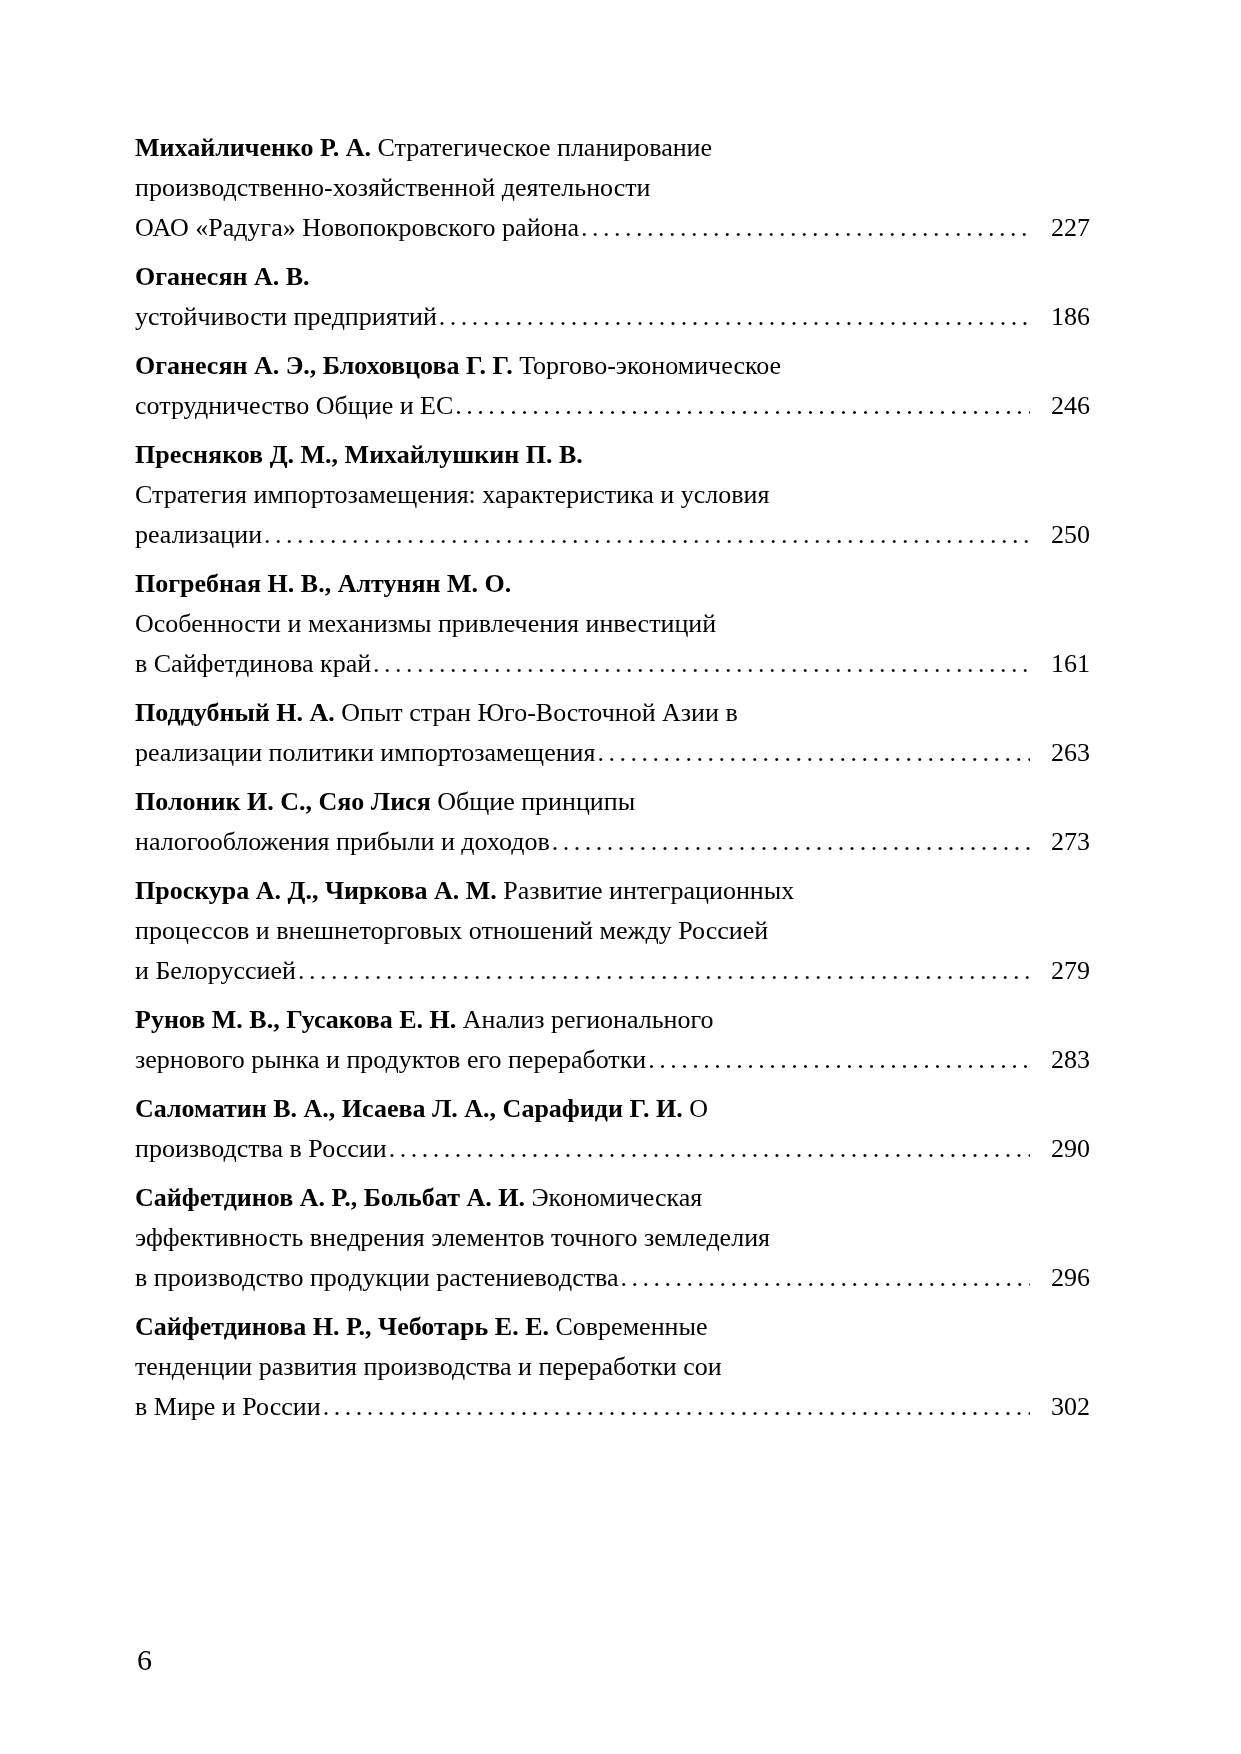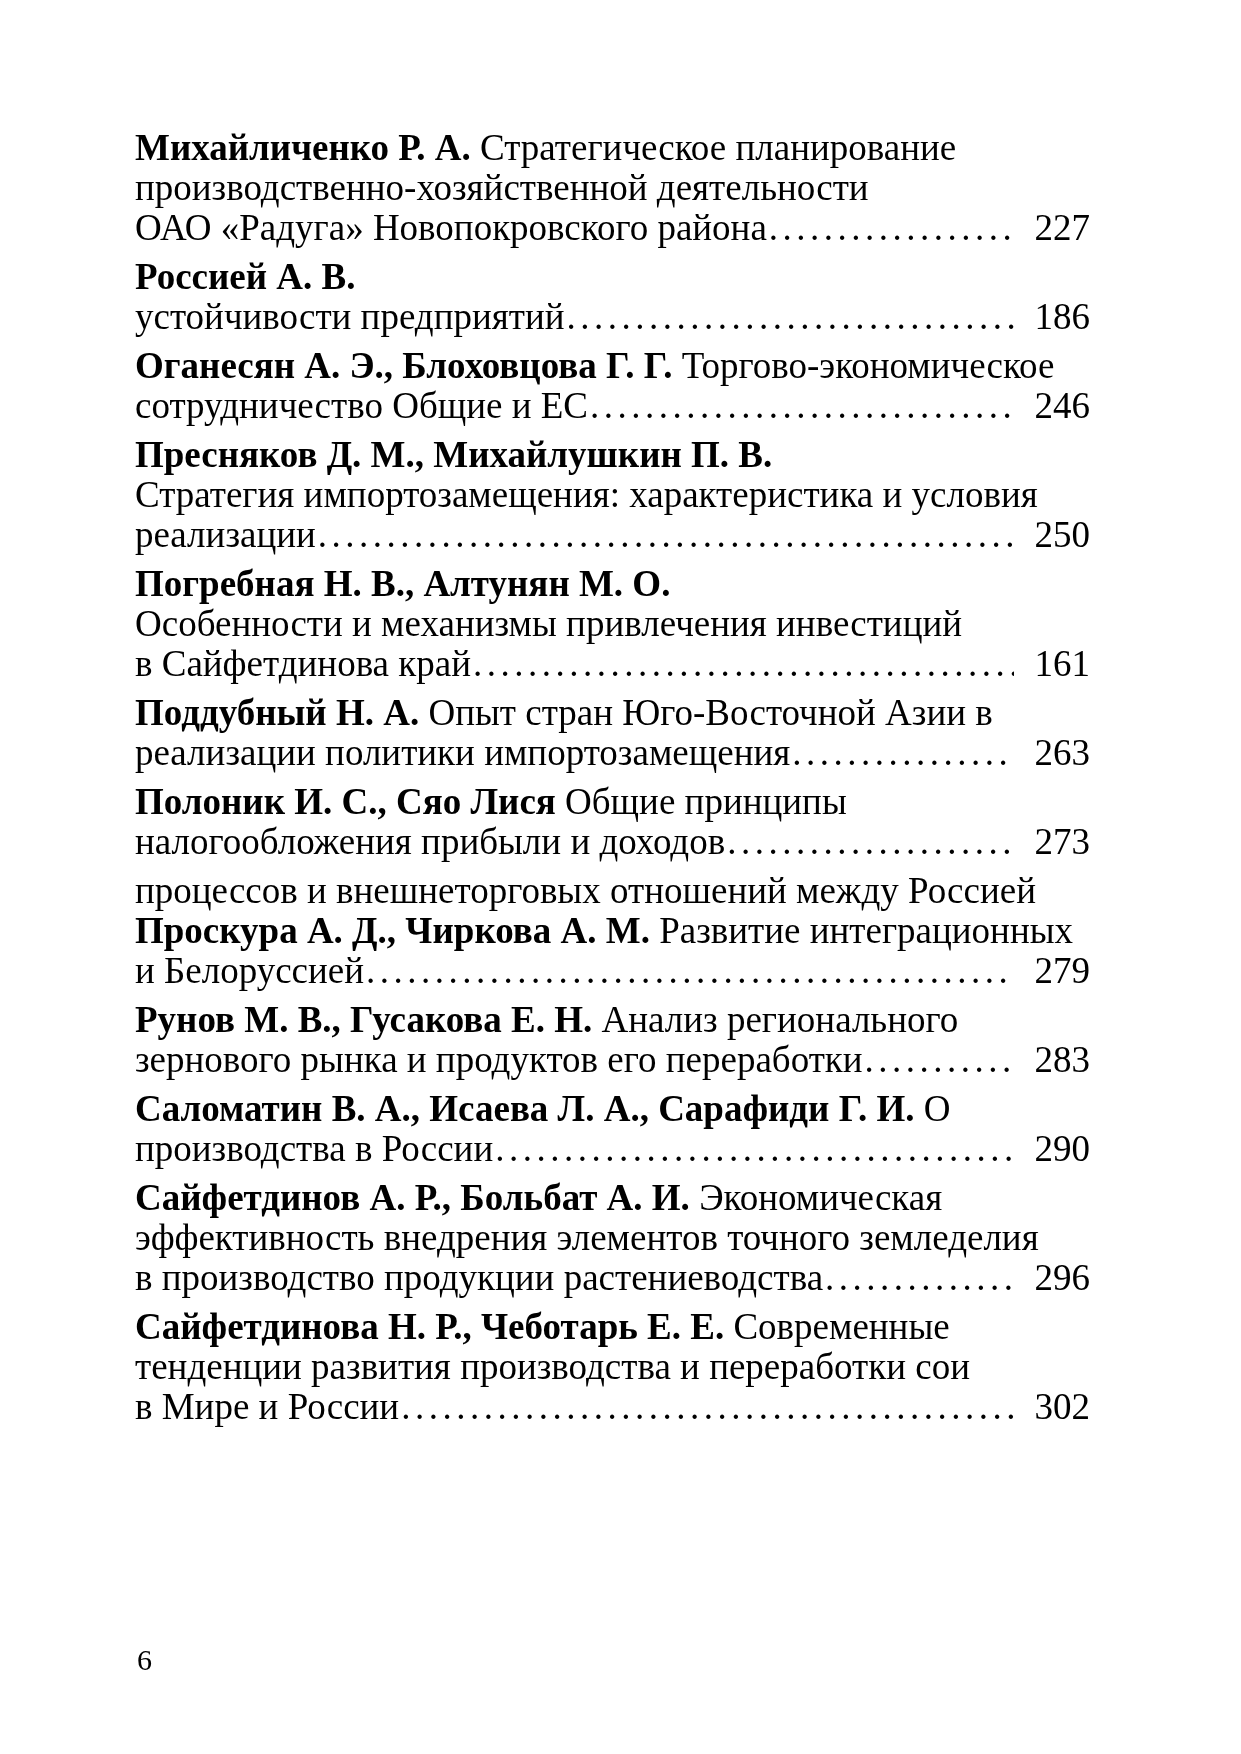--- a/index.html
+++ b/index.html
@@ -15,21 +15,21 @@
   .content {
     position: absolute;
     left: 135px;
     top: 128px;
     width: 955px;
   }
   .entry { margin: 0 0 9px 0; }
   .line {
     display: flex;
     align-items: baseline;
-    font-size: 37px;
+    font-size: 26px;
     line-height: 40px;
     white-space: nowrap;
   }
   .authors { font-weight: bold; }
   .t { }
   .leader {
     flex: 1 1 auto;
     min-width: 0;
     overflow: hidden;
     white-space: nowrap;
@@ -66,21 +66,21 @@
           <span class="t">производственно-хозяйственной деятельности</span>
         </div>
         <div class="line">
           <span class="t">ОАО «Радуга» Новопокровского района</span>
           <span class="leader"></span>
           <span class="pageno">227</span>
         </div>
       </div>
       <div class="entry">
         <div class="line">
-          <span class="authors">Россией А. В.</span>
+          <span class="authors">Оганесян А. В.</span>
         </div>
         <div class="line">
           <span class="t">устойчивости предприятий</span>
           <span class="leader"></span>
           <span class="pageno">186</span>
         </div>
       </div>
       <div class="entry">
         <div class="line">
           <span class="authors">Оганесян А. Э., Блоховцова Г. Г.</span>
@@ -135,25 +135,25 @@
           <span class="t">&nbsp;Общие принципы</span>
         </div>
         <div class="line">
           <span class="t">налогообложения прибыли и доходов</span>
           <span class="leader"></span>
           <span class="pageno">273</span>
         </div>
       </div>
       <div class="entry">
         <div class="line">
-          <span class="t">процессов и внешнеторговых отношений между Россией</span>
-        </div>
-        <div class="line">
           <span class="authors">Проскура А. Д., Чиркова А. М.</span>
           <span class="t">&nbsp;Развитие интеграционных</span>
+        </div>
+        <div class="line">
+          <span class="t">процессов и внешнеторговых отношений между Россией</span>
         </div>
         <div class="line">
           <span class="t">и Белоруссией</span>
           <span class="leader"></span>
           <span class="pageno">279</span>
         </div>
       </div>
       <div class="entry">
         <div class="line">
           <span class="authors">Рунов М. В., Гусакова Е. Н.</span>

